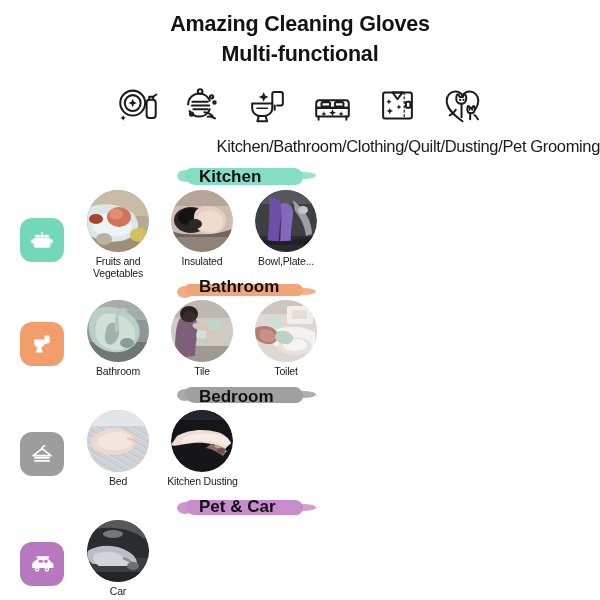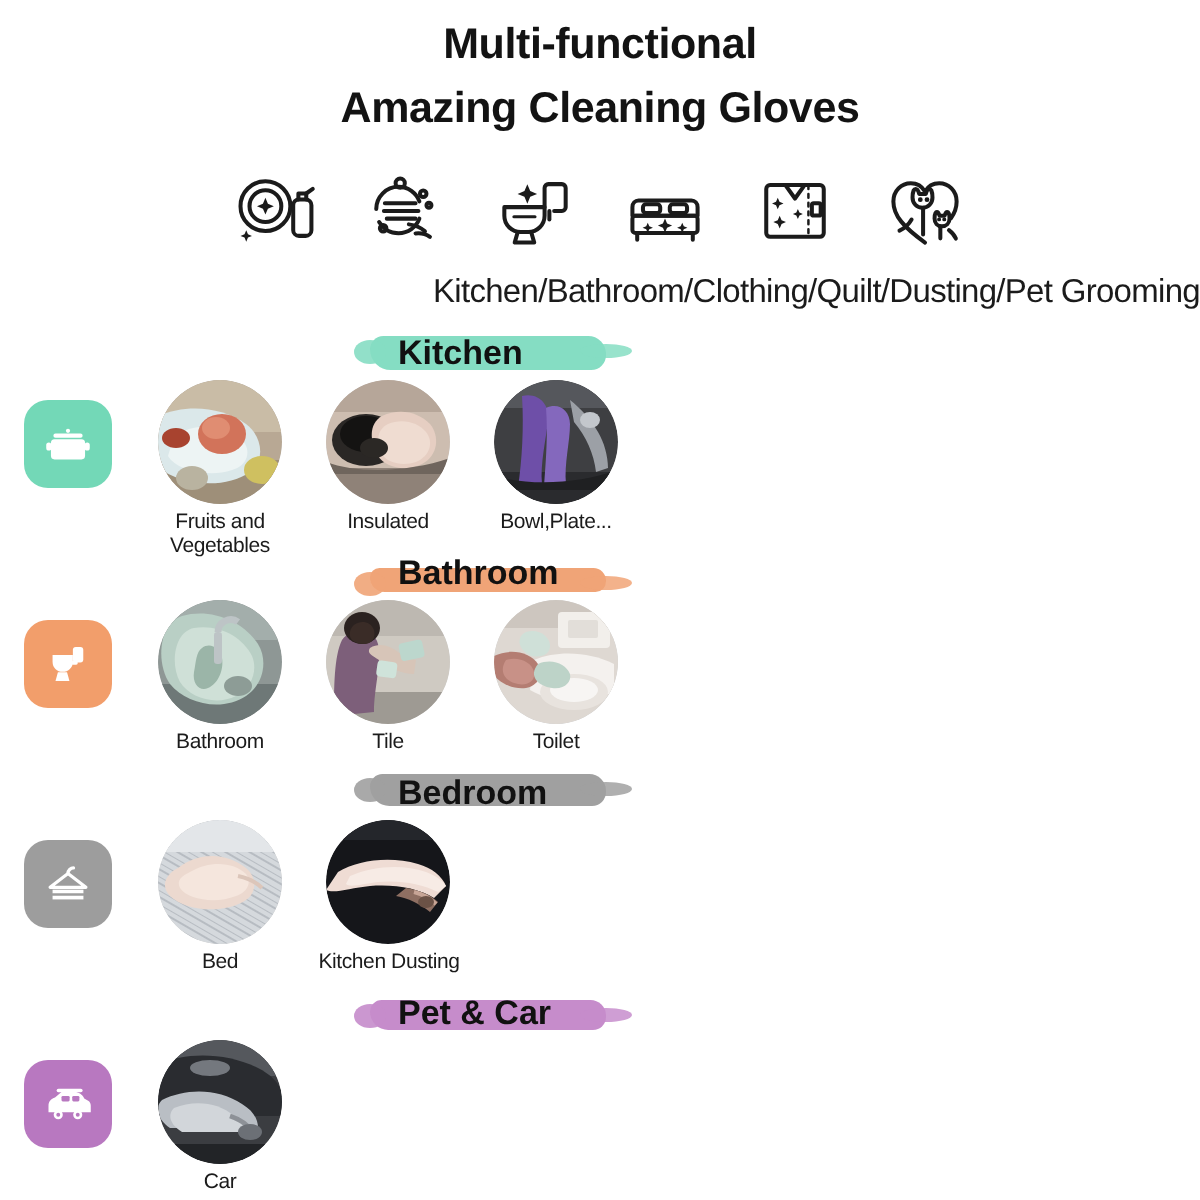--- a/index.html
+++ b/index.html
@@ -89,22 +89,22 @@
     font-weight:bold;
     color:#111;
     line-height:23px;
     white-space:nowrap;
     z-index:3;
   }
 
   .sec-body {
     position:relative;
     display:flex;
-    align-items:flex-start;
-    padding-left:12px;
+    align-items:center;
+    padding-left:20px;
     margin-top:1px;
   }
 
   .cat-tile {
     width:44px; height:44px;
     border-radius:12px;
     flex:0 0 auto;
     margin-top:10px;
     display:flex;
     align-items:center;
@@ -136,22 +136,22 @@
   }
   .thumb.wide { width:95px; margin-left:-16px;}
   .thumb.wide .circle { margin-left:16px; }
 </style>
 </head>
 <body>
 
 <div class="page">
 
   <div class="header">
+    <div class="title-line second">Amazing Cleaning Gloves</div>
     <div class="title-line">Multi-functional</div>
-    <div class="title-line second">Amazing Cleaning Gloves</div>
 
     <div class="icon-row">
 
       <span class="hicon">
         <svg viewBox="0 0 48 48" fill="none" stroke="#1b1b1b" stroke-width="2.1" stroke-linejoin="round" stroke-linecap="round">
           <circle cx="19" cy="22" r="13"></circle>
           <circle cx="19" cy="22" r="8.3"></circle>
           <path d="M19 17.6l1.3 3.1 3.1 1.3-3.1 1.3-1.3 3.1-1.3-3.1-3.1-1.3 3.1-1.3z" fill="#1b1b1b" stroke="none"></path>
           <path d="M9 34.5l.9 2.1 2.1.9-2.1.9-.9 2.1-.9-2.1-2.1-.9 2.1-.9z" fill="#1b1b1b" stroke="none"></path>
           <rect x="33.5" y="18.5" width="9.5" height="19" rx="3"></rect>

